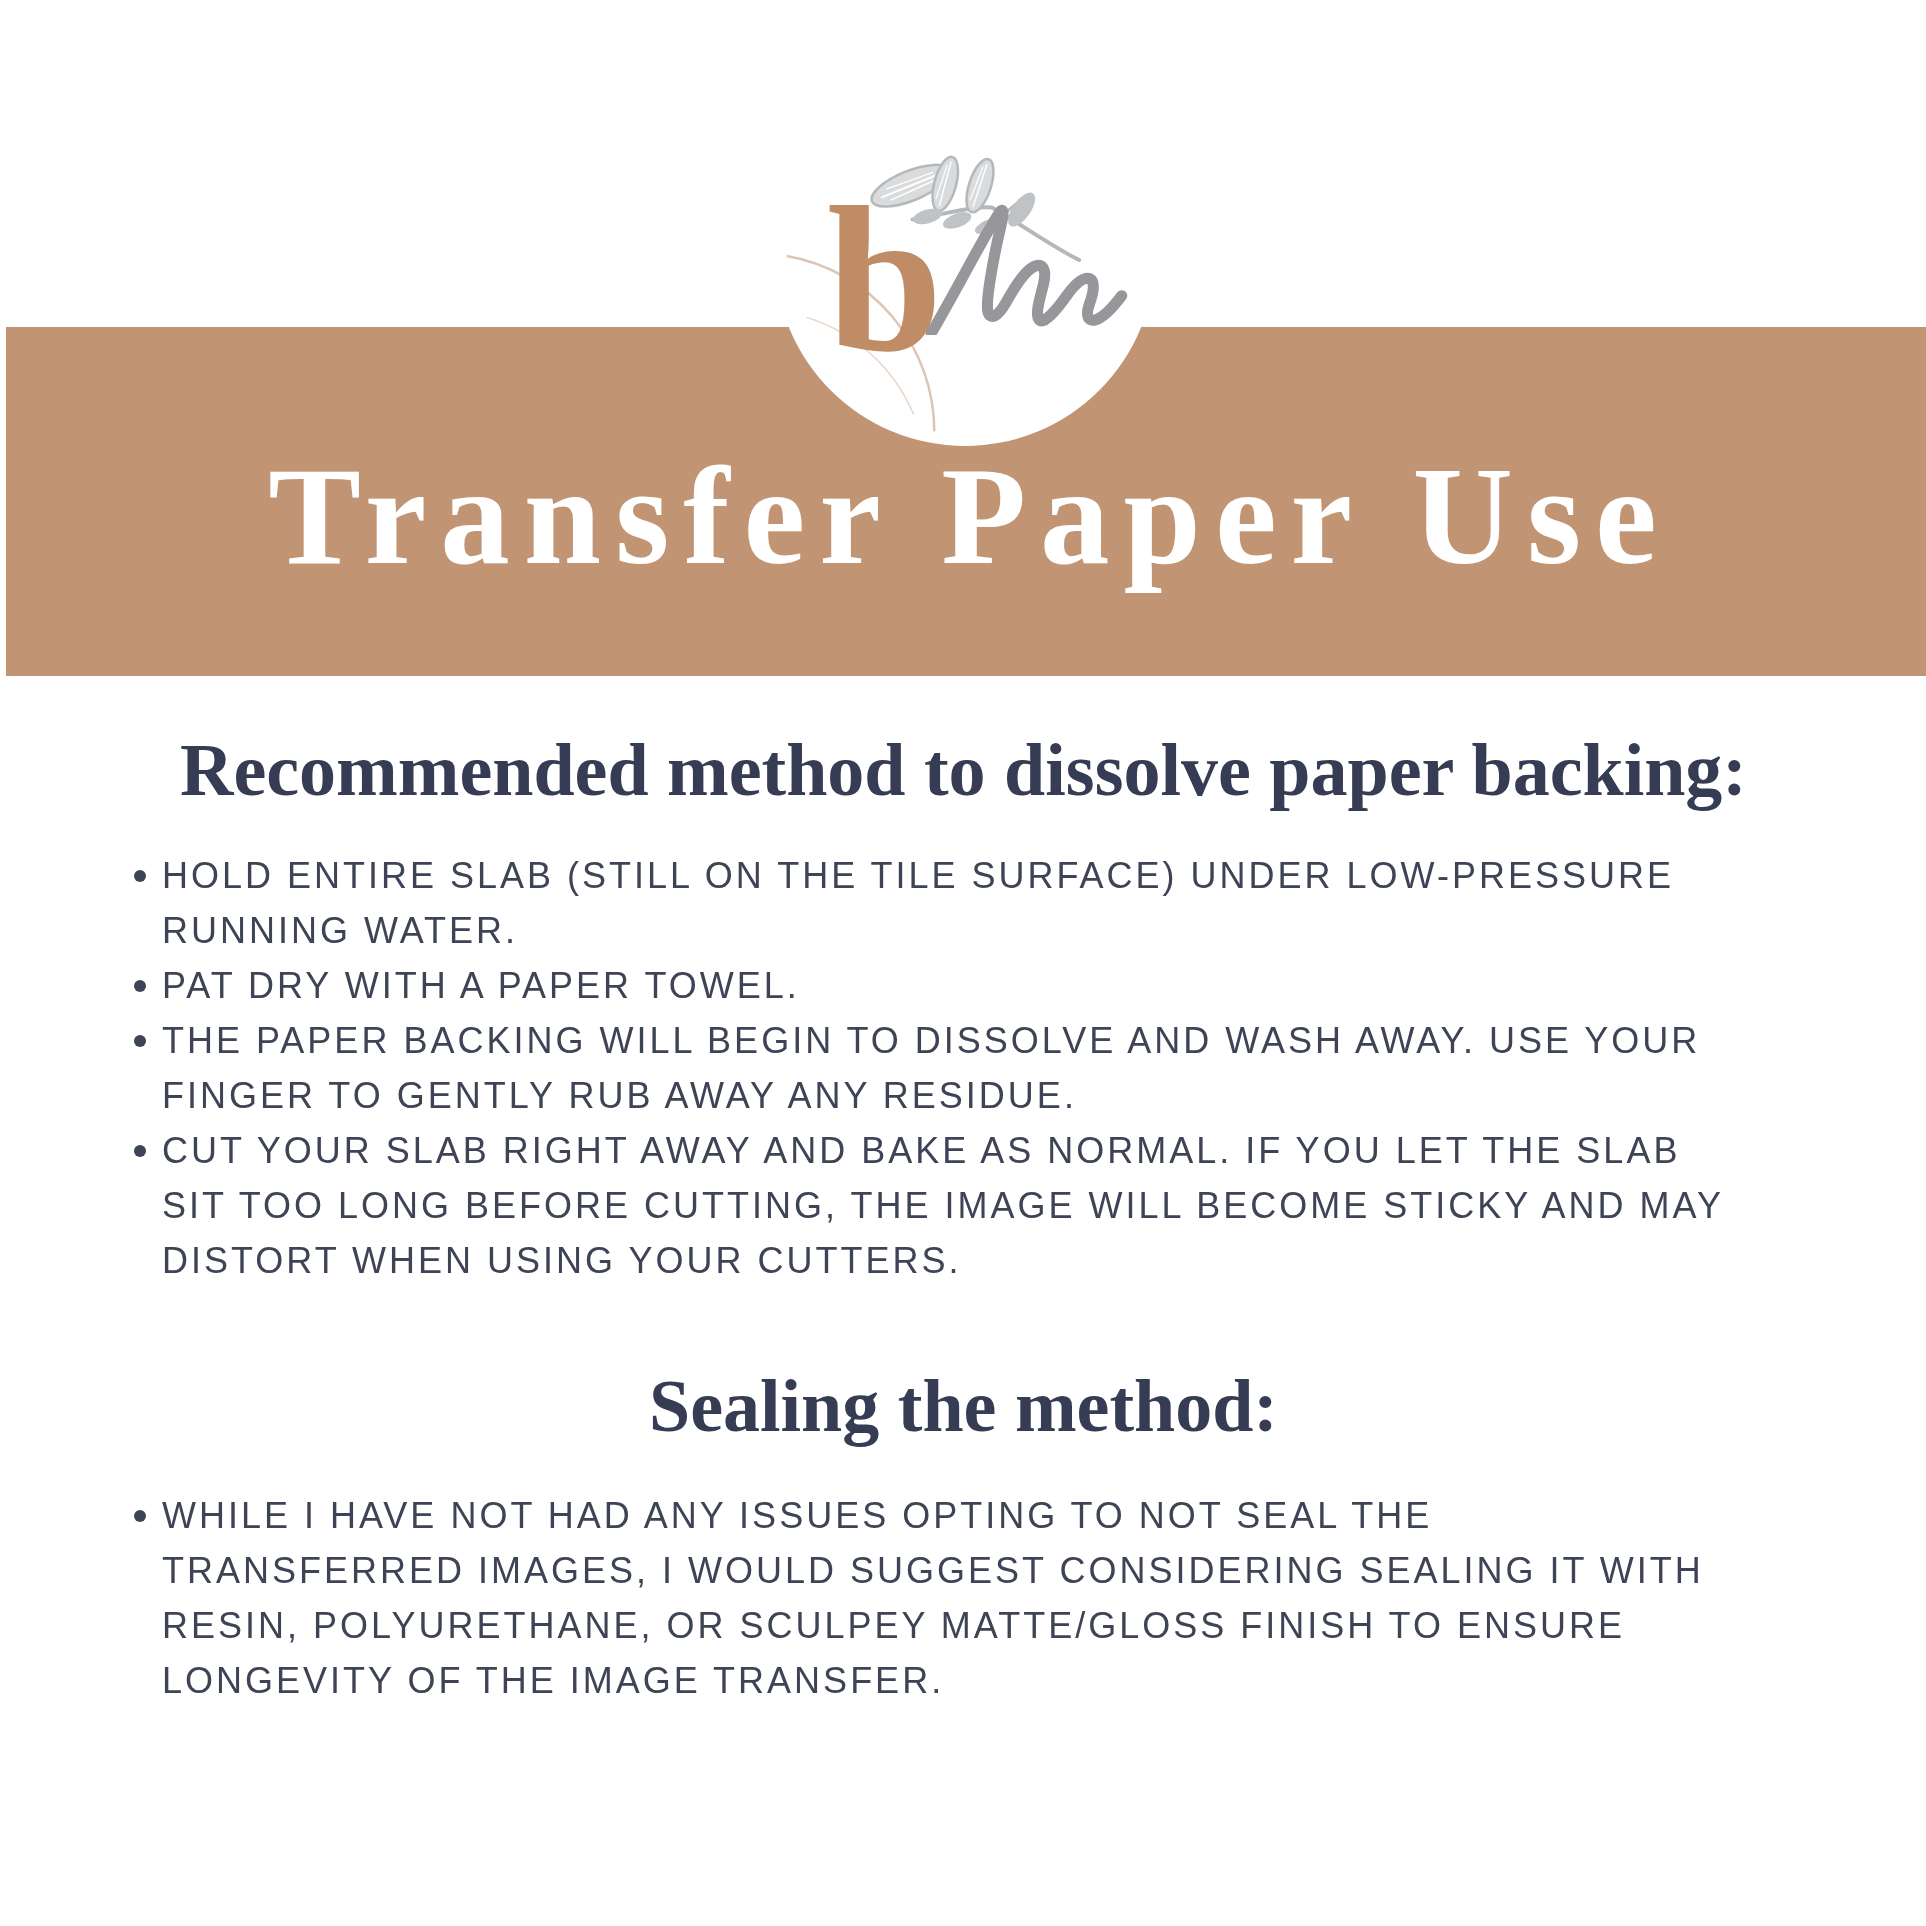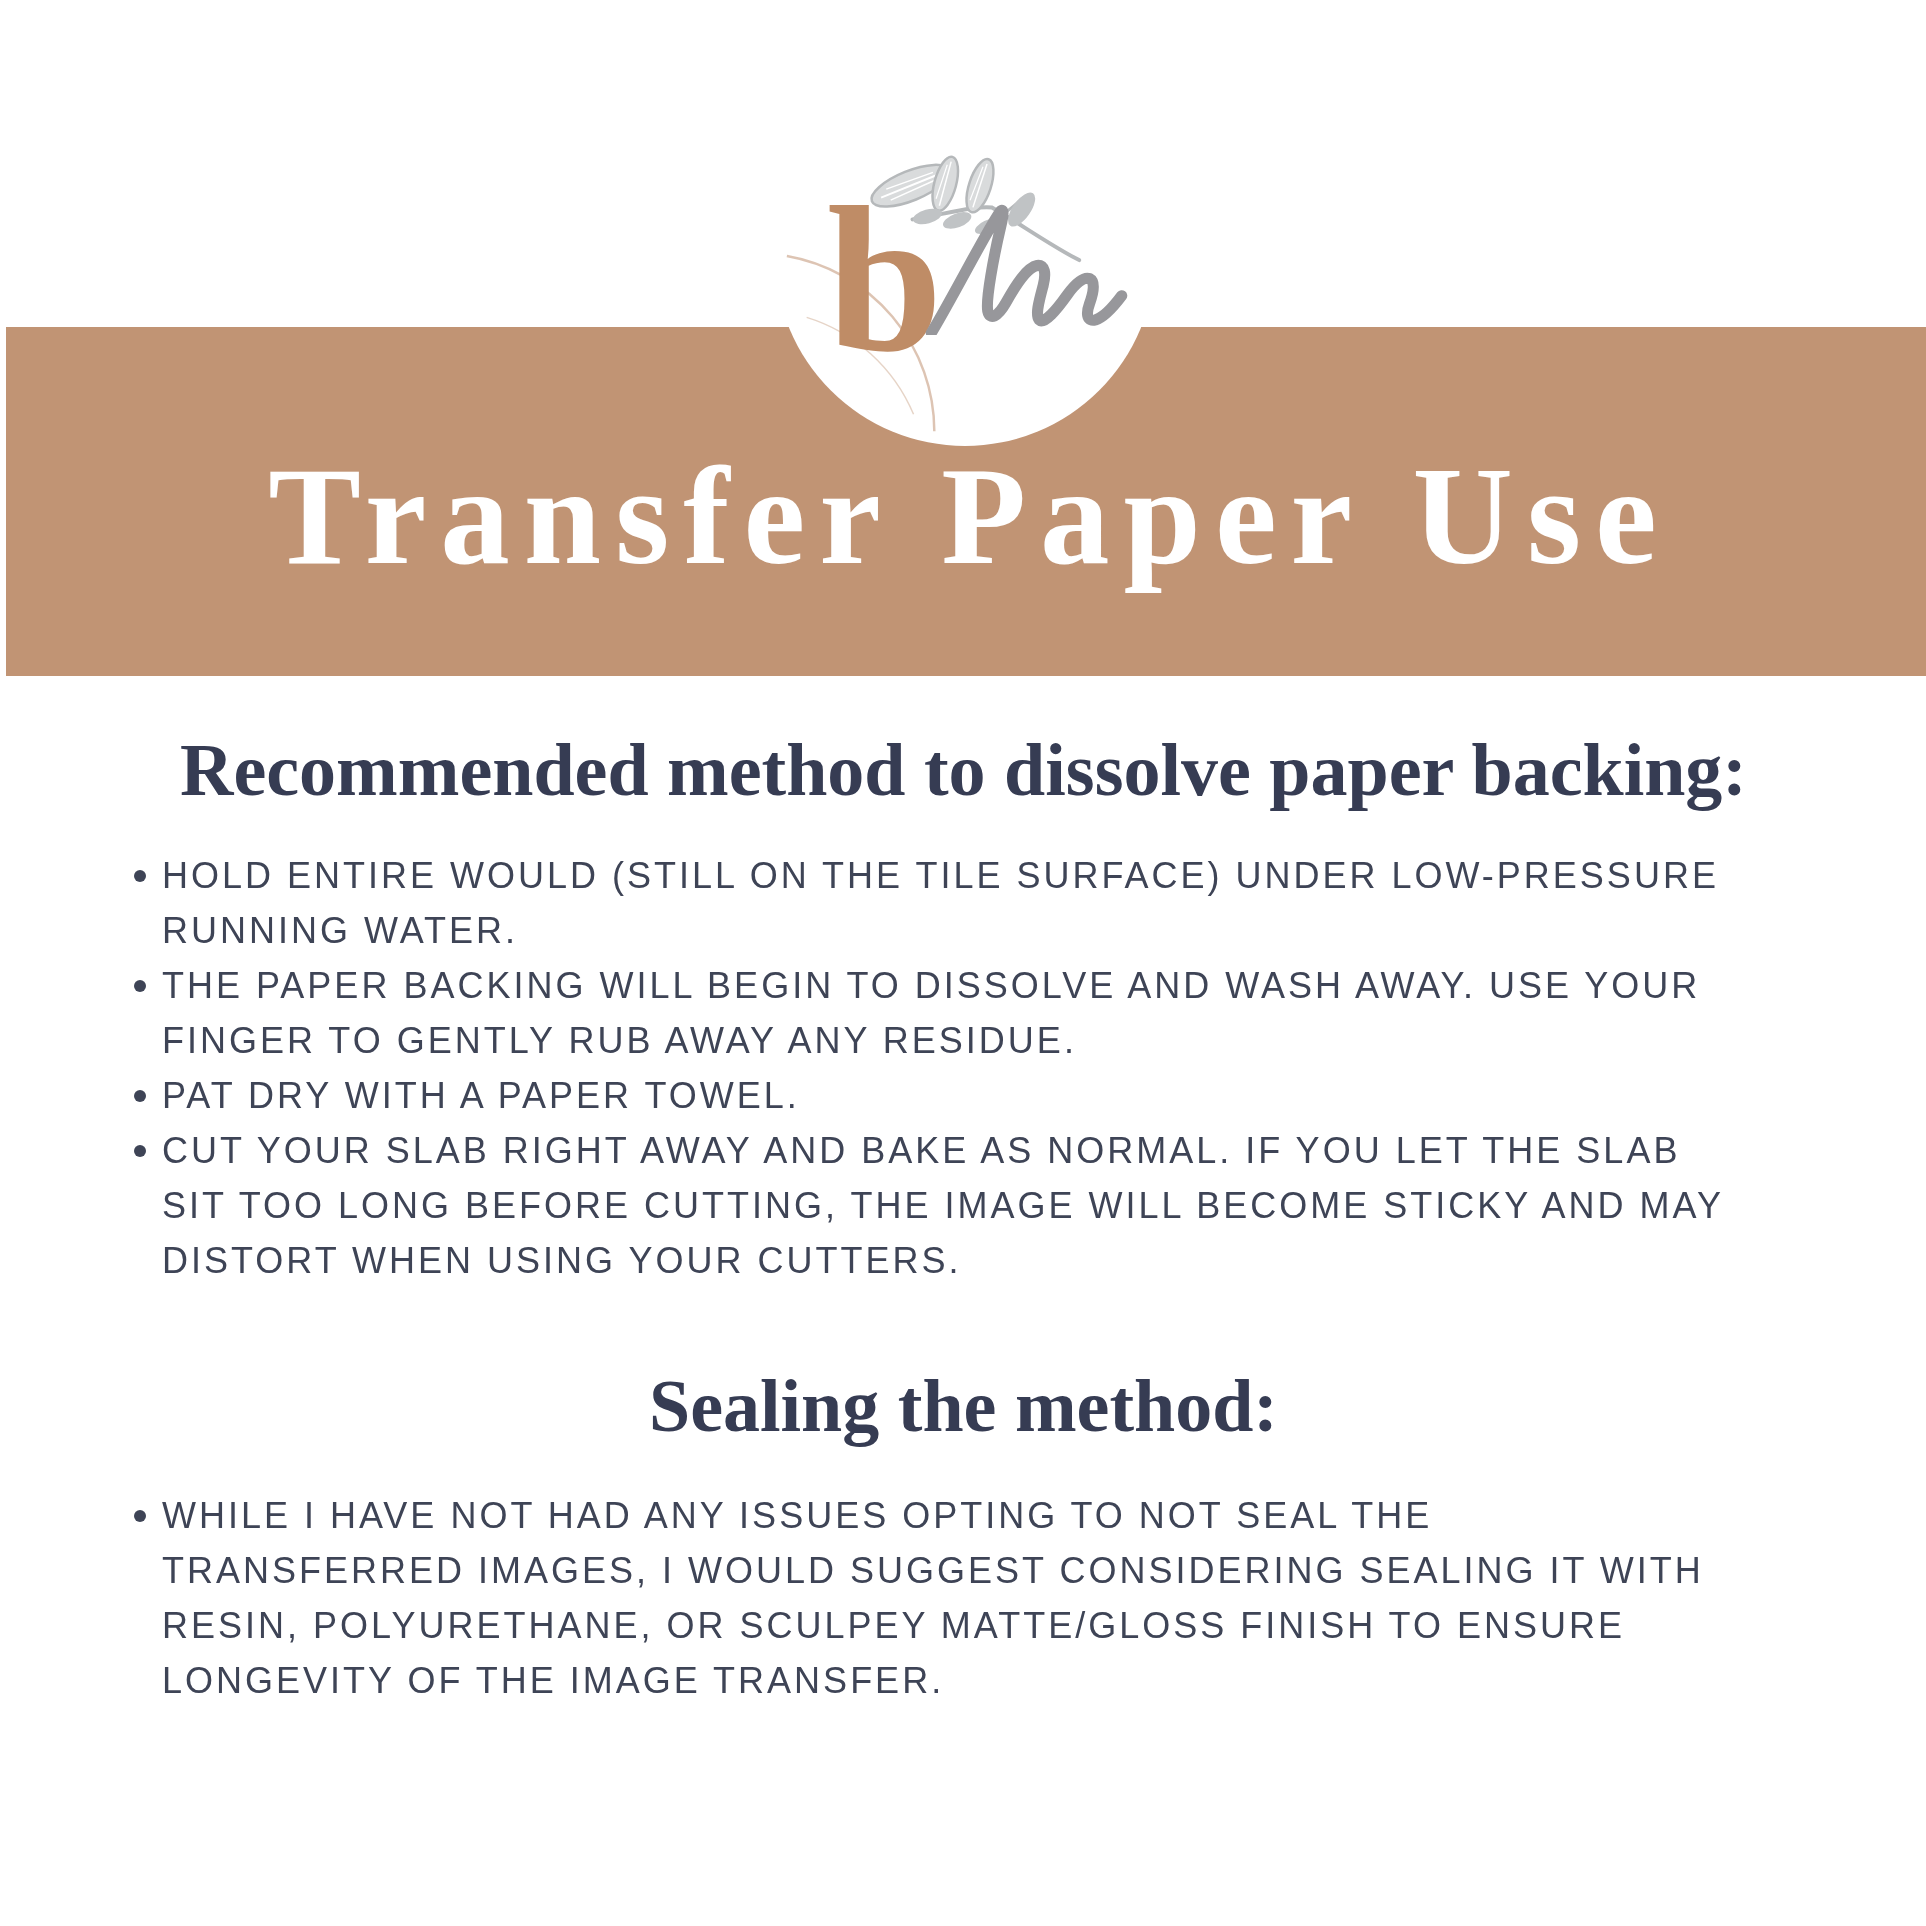--- a/index.html
+++ b/index.html
@@ -142,33 +142,33 @@
                C171,77 169,88 165,99 C161,110 163,117 171,115 C181,112 191,99 197,91" fill="none" stroke="var(--logo-m)" stroke-width="11" stroke-linecap="round" stroke-linejoin="round"></path>
     </svg>
   </div>
 
   <main class="content">
   <section class="section">
     <h2 class="section-heading">Recommended method to dissolve paper backing:</h2>
     <ul class="bullet-list">
   <li class="bullet-item">
     <span class="bullet-dot"></span>
-    <span class="bullet-text">HOLD ENTIRE WOULD (STILL ON THE TILE SURFACE) UNDER LOW-PRESSURE
+    <span class="bullet-text">HOLD ENTIRE SLAB (STILL ON THE TILE SURFACE) UNDER LOW-PRESSURE
 RUNNING WATER.</span>
+  </li>
+
+  <li class="bullet-item">
+    <span class="bullet-dot"></span>
+    <span class="bullet-text">PAT DRY WITH A PAPER TOWEL.</span>
   </li>
 
   <li class="bullet-item">
     <span class="bullet-dot"></span>
     <span class="bullet-text">THE PAPER BACKING WILL BEGIN TO DISSOLVE AND WASH AWAY. USE YOUR
 FINGER TO GENTLY RUB AWAY ANY RESIDUE.</span>
-  </li>
-
-  <li class="bullet-item">
-    <span class="bullet-dot"></span>
-    <span class="bullet-text">PAT DRY WITH A PAPER TOWEL.</span>
   </li>
 
   <li class="bullet-item">
     <span class="bullet-dot"></span>
     <span class="bullet-text">CUT YOUR SLAB RIGHT AWAY AND BAKE AS NORMAL. IF YOU LET THE SLAB
 SIT TOO LONG BEFORE CUTTING, THE IMAGE WILL BECOME STICKY AND MAY
 DISTORT WHEN USING YOUR CUTTERS.</span>
   </li>
 </ul>
   </section>

